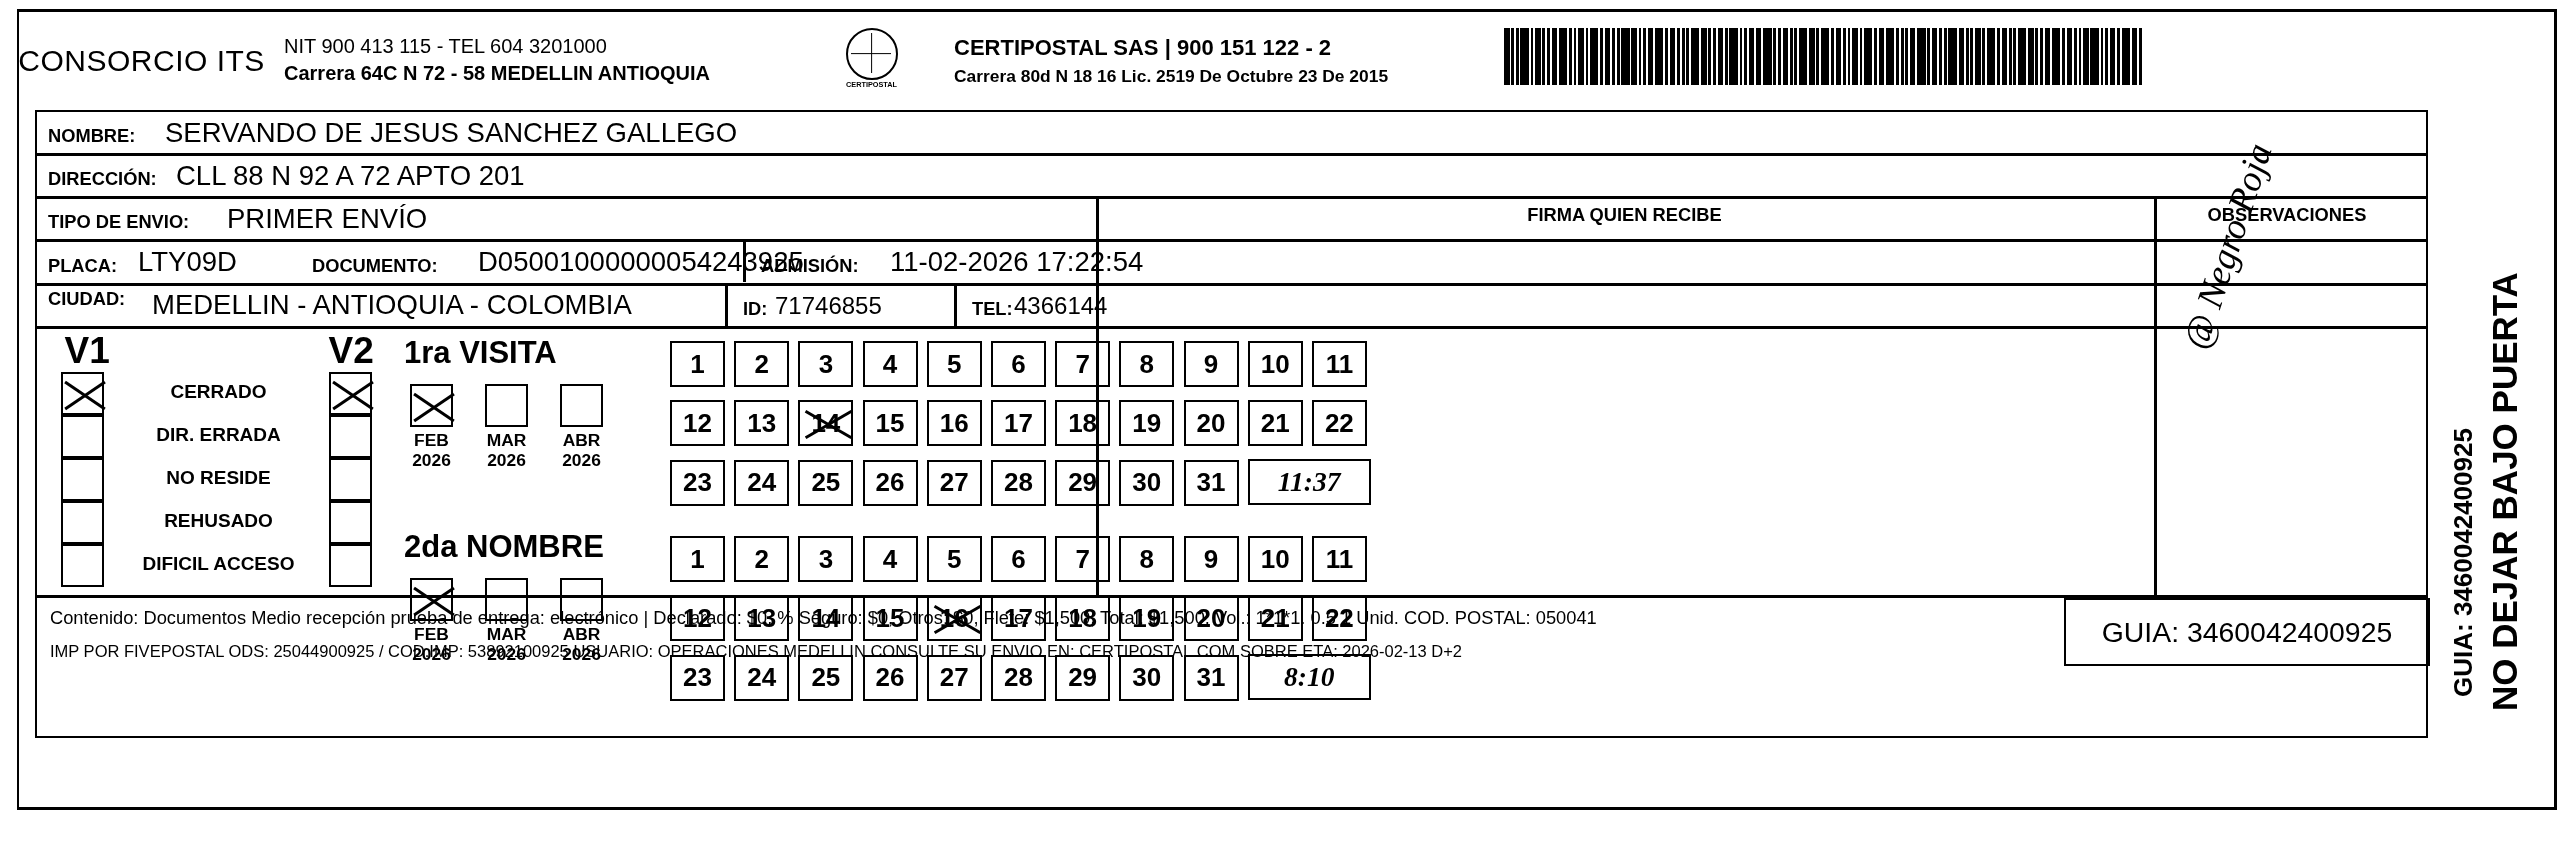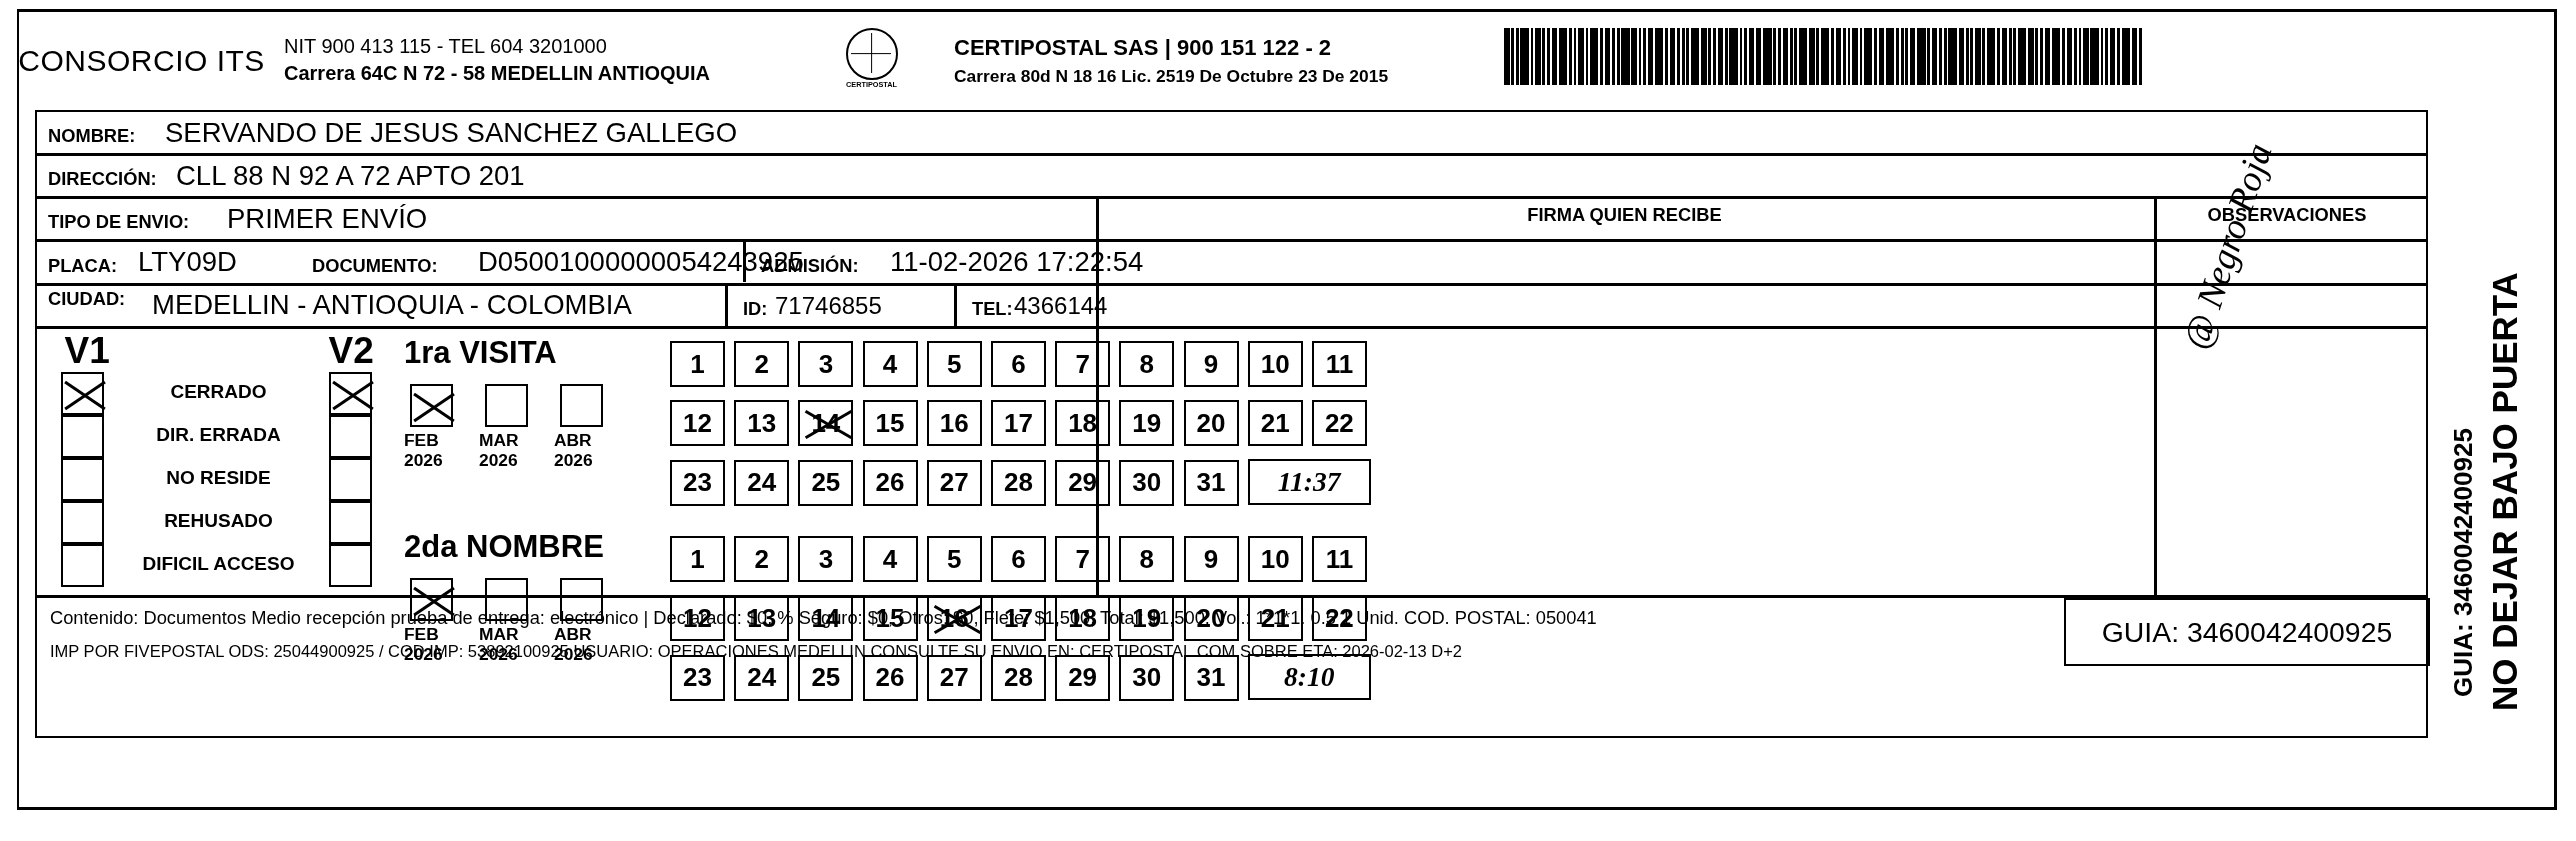--- a/index.html
+++ b/index.html
@@ -30,21 +30,21 @@
   .sidebar .vert{position:absolute;transform-origin:left top;white-space:nowrap;font-weight:bold;}
   
   .ck{width:39px;height:39px;border:2.8px solid #000;position:relative;display:inline-block;}
   .ck.x:before,.ck.x:after{content:"";position:absolute;left:-1.8px;top:50%;width:48px;height:2.8px;background:#000;}
   .ck.x:before{transform:rotate(34deg);}
   .ck.x:after{transform:rotate(-34deg);}
   .daybox{width:51px;height:42px;border:2.8px solid #000;display:inline-flex;align-items:center;justify-content:center;font-size:26px;font-weight:bold;margin-right:9.2px;position:relative;}
   .daybox.mk:after{content:"";position:absolute;left:1.8px;top:50%;width:53px;height:2.8px;background:#000;transform:rotate(-30deg);}
   .daybox.mk:before{content:"";position:absolute;left:1.8px;top:50%;width:53px;height:2.8px;background:#000;transform:rotate(30deg);}
   .visita{font-size:31px;font-weight:bold;}
-  .mon{font-size:17.4px;font-weight:bold;text-align:left;line-height:1.15;width:55px;display:inline-block;}
+  .mon{font-size:17.4px;font-weight:bold;text-align:center;line-height:1.15;width:55px;display:inline-block;}
   .foot1{font-size:18.3px;}
   .foot2{font-size:16.5px;}
   .guia-box{position:absolute;border:2.8px solid #000;display:flex;align-items:center;justify-content:center;font-size:28.4px;}
   .hand{font-family:"Liberation Serif",serif;font-style:italic;}
 </style>
 </head>
 <body>
 
 <div id="sheet">
 

